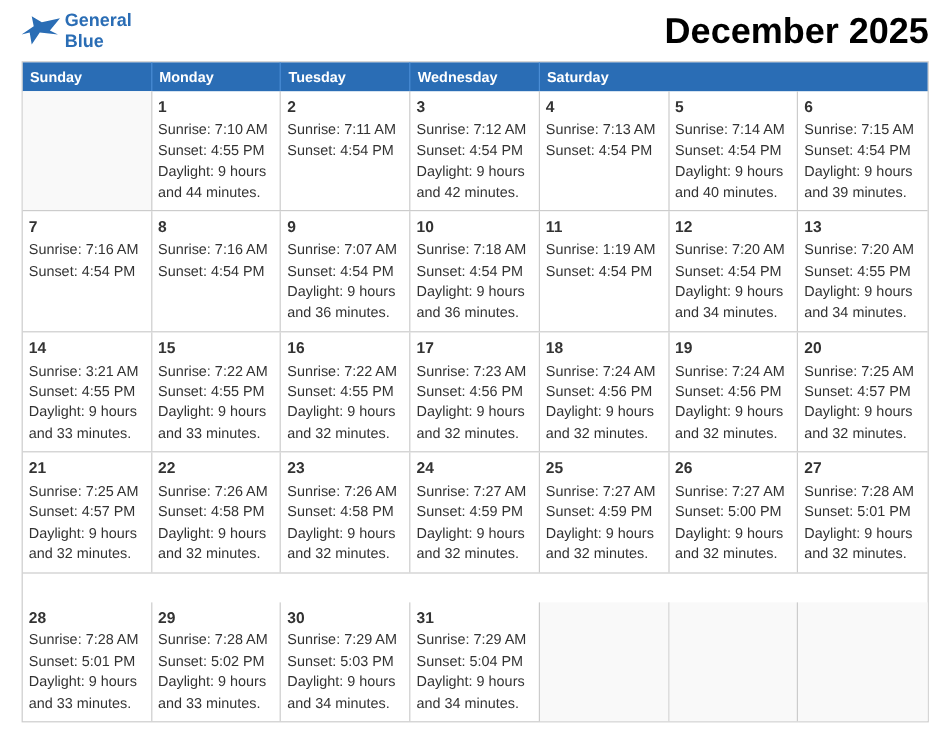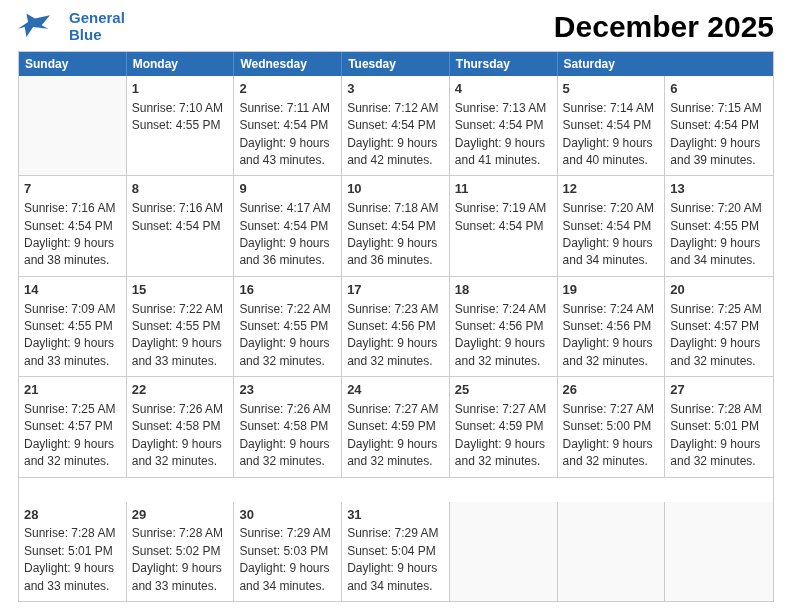--- a/index.html
+++ b/index.html
@@ -21,21 +21,21 @@
     }
     .header {
       display: flex;
       justify-content: space-between;
       align-items: flex-start;
       margin-bottom: 8px;
     }
     .logo {
       display: flex;
       align-items: center;
-      gap: 19px;
+      gap: 4px;
     }
     .logo-text {
       font-size: 15px;
       font-weight: bold;
       line-height: 1.1;
       color: #333;
     }
     .logo-text span {
       color: #2a6db5;
     }
@@ -125,87 +125,86 @@
     </div>
     <div class="title-block">
       <div class="month-title">December 2025</div>
     </div>
   </div>
 
   <div class="calendar">
     <div class="cal-header-row" id="cal-header">
         <div class="cal-header-cell">Sunday</div>
         <div class="cal-header-cell">Monday</div>
+        <div class="cal-header-cell">Tuesday</div>
         <div class="cal-header-cell">Wednesday</div>
-        <div class="cal-header-cell">Tuesday</div>
-        <div class="cal-header-cell">Thursday</div>
         <div class="cal-header-cell">Saturday</div>
       </div>
     <div class="cal-body" id="cal-body">
         <div class="cal-week">
           <div class="cal-cell empty"></div>
           <div class="cal-cell">
             <span class="day-num">1</span>
-            <div class="day-info"><span>Sunrise: 7:10 AM</span><br><span>Sunset: 4:55 PM</span><br></div>
+            <div class="day-info"><span>Sunrise: 7:10 AM</span><br><span>Sunset: 4:55 PM</span><br><span>Daylight: 9 hours and 44 minutes.</span></div>
           </div>
           <div class="cal-cell">
             <span class="day-num">2</span>
-            <div class="day-info"><span>Sunrise: 7:11 AM</span><br><span>Sunset: 4:54 PM</span><br><span>Daylight: 9 hours and 43 minutes.</span></div>
+            <div class="day-info"><span>Sunrise: 7:11 AM</span><br><span>Sunset: 4:54 PM</span><br></div>
           </div>
           <div class="cal-cell">
             <span class="day-num">3</span>
             <div class="day-info"><span>Sunrise: 7:12 AM</span><br><span>Sunset: 4:54 PM</span><br><span>Daylight: 9 hours and 42 minutes.</span></div>
           </div>
           <div class="cal-cell">
             <span class="day-num">4</span>
-            <div class="day-info"><span>Sunrise: 7:13 AM</span><br><span>Sunset: 4:54 PM</span><br><span>Daylight: 9 hours and 41 minutes.</span></div>
+            <div class="day-info"><span>Sunrise: 7:13 AM</span><br><span>Sunset: 4:54 PM</span><br></div>
           </div>
           <div class="cal-cell">
             <span class="day-num">5</span>
             <div class="day-info"><span>Sunrise: 7:14 AM</span><br><span>Sunset: 4:54 PM</span><br><span>Daylight: 9 hours and 40 minutes.</span></div>
           </div>
           <div class="cal-cell">
             <span class="day-num">6</span>
             <div class="day-info"><span>Sunrise: 7:15 AM</span><br><span>Sunset: 4:54 PM</span><br><span>Daylight: 9 hours and 39 minutes.</span></div>
           </div>
         </div>
         <div class="cal-week">
           <div class="cal-cell">
             <span class="day-num">7</span>
-            <div class="day-info"><span>Sunrise: 7:16 AM</span><br><span>Sunset: 4:54 PM</span><br><span>Daylight: 9 hours and 38 minutes.</span></div>
+            <div class="day-info"><span>Sunrise: 7:16 AM</span><br><span>Sunset: 4:54 PM</span><br></div>
           </div>
           <div class="cal-cell">
             <span class="day-num">8</span>
             <div class="day-info"><span>Sunrise: 7:16 AM</span><br><span>Sunset: 4:54 PM</span><br></div>
           </div>
           <div class="cal-cell">
             <span class="day-num">9</span>
-            <div class="day-info"><span>Sunrise: 4:17 AM</span><br><span>Sunset: 4:54 PM</span><br><span>Daylight: 9 hours and 36 minutes.</span></div>
+            <div class="day-info"><span>Sunrise: 7:07 AM</span><br><span>Sunset: 4:54 PM</span><br><span>Daylight: 9 hours and 36 minutes.</span></div>
           </div>
           <div class="cal-cell">
             <span class="day-num">10</span>
             <div class="day-info"><span>Sunrise: 7:18 AM</span><br><span>Sunset: 4:54 PM</span><br><span>Daylight: 9 hours and 36 minutes.</span></div>
           </div>
           <div class="cal-cell">
             <span class="day-num">11</span>
-            <div class="day-info"><span>Sunrise: 7:19 AM</span><br><span>Sunset: 4:54 PM</span><br></div>
+            <div class="day-info"><span>Sunrise: 1:19 AM</span><br><span>Sunset: 4:54 PM</span><br></div>
           </div>
           <div class="cal-cell">
             <span class="day-num">12</span>
             <div class="day-info"><span>Sunrise: 7:20 AM</span><br><span>Sunset: 4:54 PM</span><br><span>Daylight: 9 hours and 34 minutes.</span></div>
           </div>
           <div class="cal-cell">
             <span class="day-num">13</span>
             <div class="day-info"><span>Sunrise: 7:20 AM</span><br><span>Sunset: 4:55 PM</span><br><span>Daylight: 9 hours and 34 minutes.</span></div>
           </div>
         </div>
         <div class="cal-week">
           <div class="cal-cell">
             <span class="day-num">14</span>
-            <div class="day-info"><span>Sunrise: 7:09 AM</span><br><span>Sunset: 4:55 PM</span><br><span>Daylight: 9 hours and 33 minutes.</span></div>
+            <div class="day-info"><span>Sunrise: 3:21 AM</span><br><span>Sunset: 4:55 PM</span><br><span>Daylight: 9 hours and 33 minutes.</span></div>
           </div>
           <div class="cal-cell">
             <span class="day-num">15</span>
             <div class="day-info"><span>Sunrise: 7:22 AM</span><br><span>Sunset: 4:55 PM</span><br><span>Daylight: 9 hours and 33 minutes.</span></div>
           </div>
           <div class="cal-cell">
             <span class="day-num">16</span>
             <div class="day-info"><span>Sunrise: 7:22 AM</span><br><span>Sunset: 4:55 PM</span><br><span>Daylight: 9 hours and 32 minutes.</span></div>
           </div>
           <div class="cal-cell">

